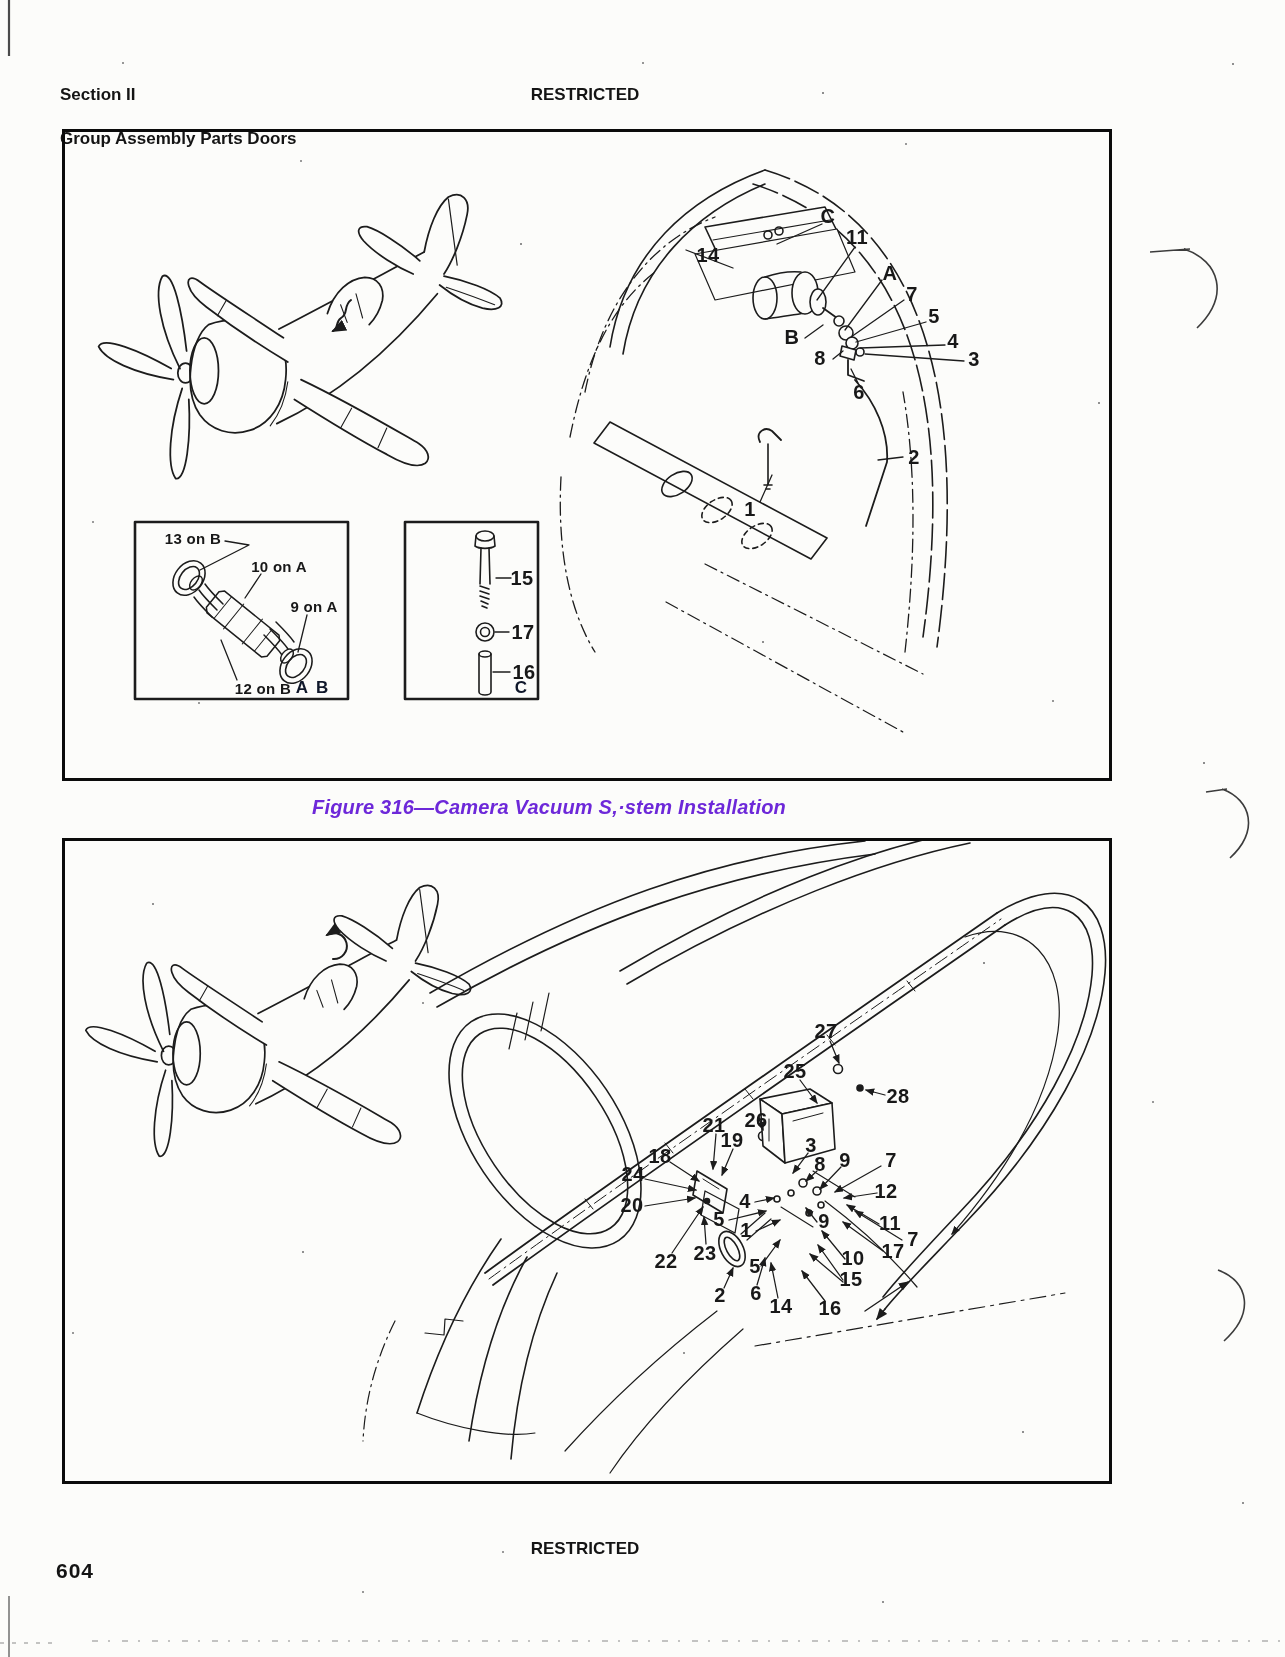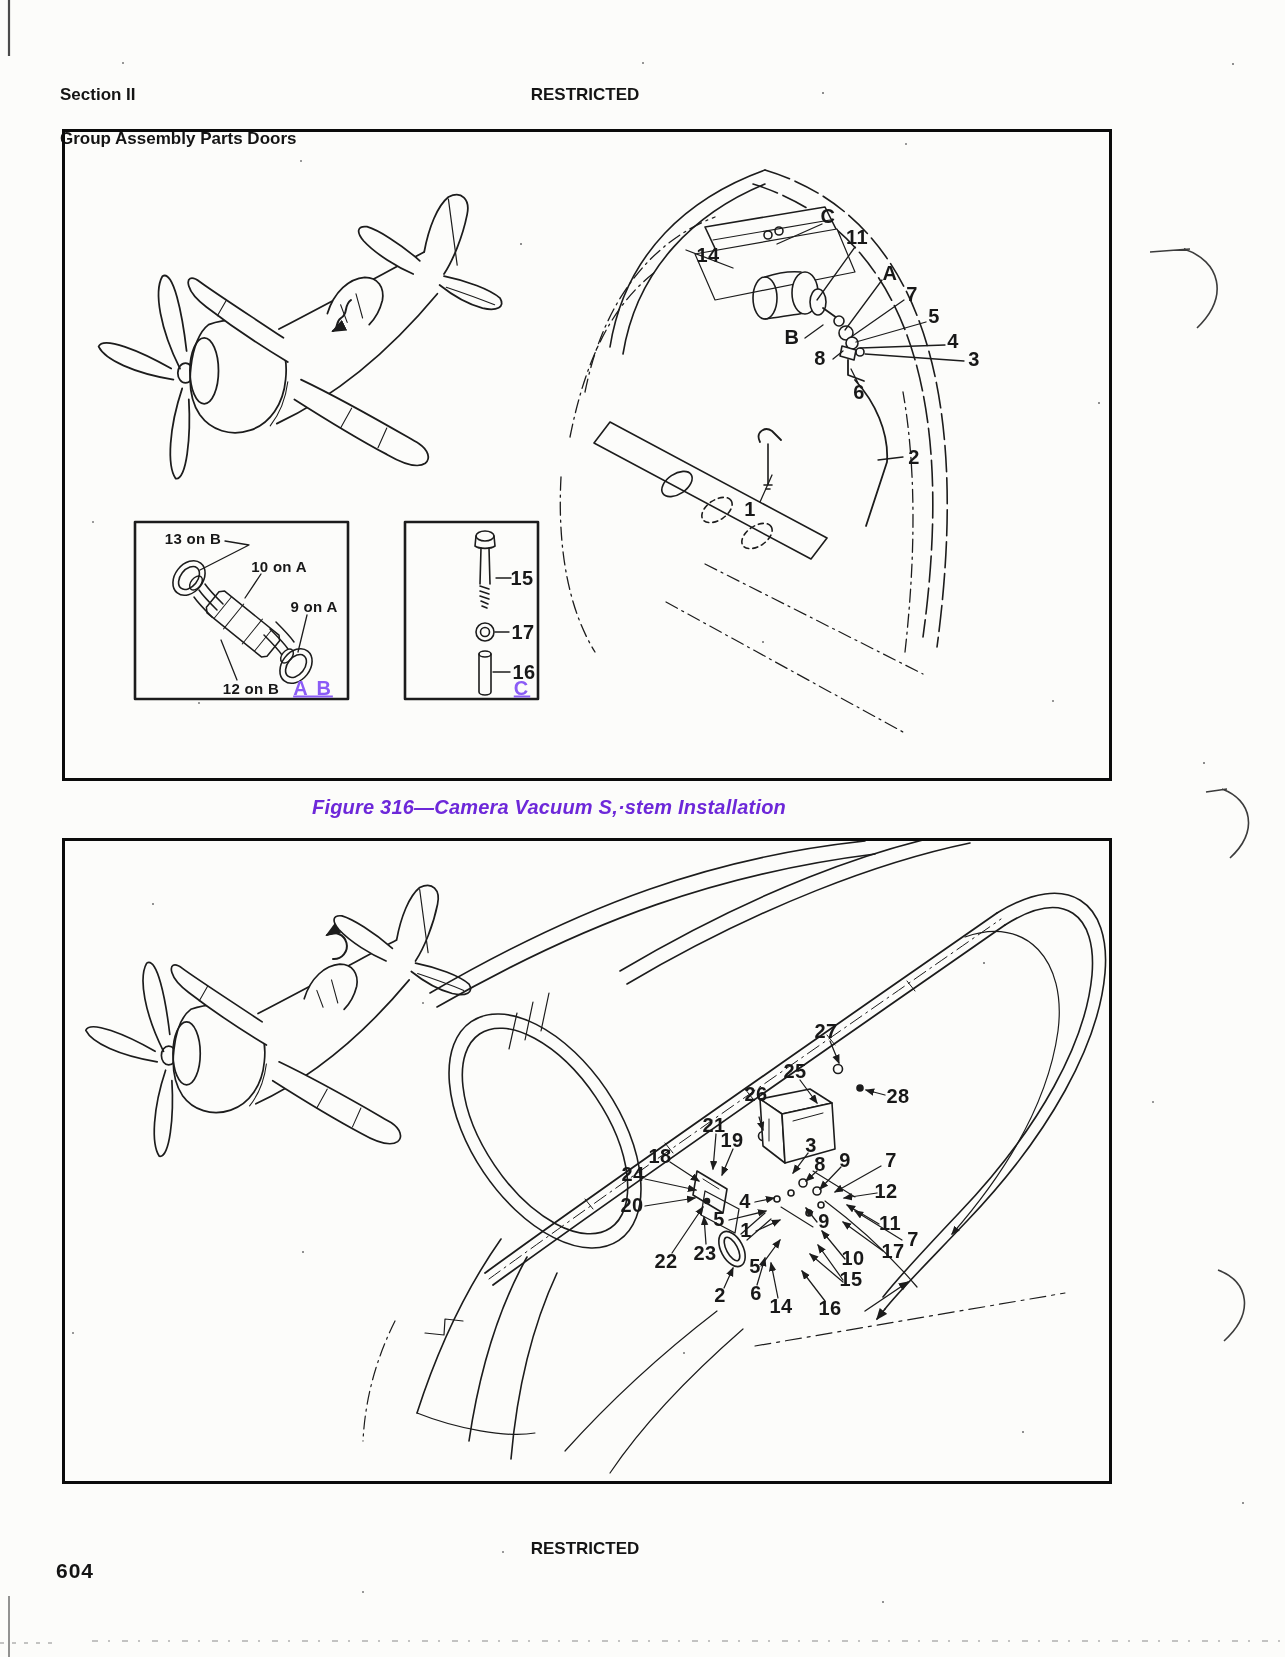--- a/index.html
+++ b/index.html
@@ -7,22 +7,22 @@
         font-family:"Liberation Sans",sans-serif;color:#141414;overflow:hidden;}
   .abs{position:absolute;}
   .hdr{font-weight:bold;font-size:17px;line-height:22px;white-space:pre-line;}
   .hdr-center{text-align:center;}
   .figbox{position:absolute;border:3px solid #0b0b0b;box-sizing:border-box;background:transparent;}
   .figbox svg{position:absolute;left:0;top:0;}
   .callout-layer{position:absolute;left:0;top:0;right:0;bottom:0;}
   .callout{position:absolute;transform:translate(-50%,-50%);font-weight:bold;font-size:20px;
            letter-spacing:.5px;white-space:nowrap;color:#181818;}
   .detail-label{font-size:15px;letter-spacing:.3px;}
-  .corner-label{position:absolute;transform:translate(-50%,-50%);font-weight:bold;font-size:20px;
-                letter-spacing:2px;color:#8b5cf6;text-decoration:underline;}
+  .corner-label{position:absolute;transform:translate(-50%,-50%);font-weight:bold;font-size:17px;
+                letter-spacing:2px;color:#0f172a;}
   .caption{position:absolute;text-align:center;font-weight:bold;font-style:italic;font-size:20px;
            color:#6d28d9;letter-spacing:.2px;}
   .footer-restricted{position:absolute;text-align:center;font-weight:bold;font-size:17px;}
   .page-number{position:absolute;font-weight:bold;font-size:21px;letter-spacing:1px;}
   .speck{position:absolute;width:2px;height:2px;background:transparent;
          box-shadow:300px 160px 0 #9a9a9a,520px 243px 0 #8f8f8f,905px 143px 0 #999,
          1098px 402px 0 #909090,198px 702px 0 #9b9b9b,762px 641px 0 #8e8e8e,
          1052px 700px 0 #979797,152px 903px 0 #929292,422px 1002px 0 #989898,
          983px 962px 0 #8d8d8d,1152px 1101px 0 #999,302px 1251px 0 #909090,
          683px 1352px 0 #969696,1022px 1431px 0 #8f8f8f,502px 1551px 0 #9a9a9a,
@@ -194,21 +194,21 @@
         <span class="callout" style="left: 727px; top: 205px;">B</span>
         <span class="callout" style="left: 755px; top: 226px;">8</span>
         <span class="callout" style="left: 794px; top: 260px;">6</span>
         <span class="callout" style="left: 849px; top: 325px;">2</span>
         <span class="callout" style="left: 685px; top: 377px;">1</span>
       </div>
     <div class="callout-layer">
         <span class="callout detail-label" style="left: 128px; top: 406px;">13 on B</span>
         <span class="callout detail-label" style="left: 214px; top: 434px;">10 on A</span>
         <span class="callout detail-label" style="left: 249px; top: 474px;">9 on A</span>
-        <span class="callout detail-label" style="left: 186px; top: 556px;">12 on B</span>
+        <span class="callout detail-label" style="left: 198px; top: 556px;">12 on B</span>
       </div>
     <div class="callout-layer">
         <span class="callout" style="left: 457px; top: 446px;">15</span>
         <span class="callout" style="left: 458px; top: 500px;">17</span>
         <span class="callout" style="left: 459px; top: 540px;">16</span>
       </div>
     <span class="corner-label" style="left:248px;top:556px;">A B</span>
     <span class="corner-label" style="left:457px;top:556px;">C</span>
   </div>
 
@@ -311,21 +311,21 @@
         <path d="M778,439 L753,404"></path>
         <path d="M778,441 L745,413"></path>
         <path d="M760,460 L737,430"></path>
       </g>
     </svg>
 
     <div class="callout-layer">
         <span class="callout" style="left: 761px; top: 190px;">27</span>
         <span class="callout" style="left: 730px; top: 230px;">25</span>
         <span class="callout" style="left: 833px; top: 255px;">28</span>
-        <span class="callout" style="left: 691px; top: 253px;">26</span>
+        <span class="callout" style="left: 691px; top: 279px;">26</span>
         <span class="callout" style="left: 649px; top: 284px;">21</span>
         <span class="callout" style="left: 667px; top: 299px;">19</span>
         <span class="callout" style="left: 595px; top: 315px;">18</span>
         <span class="callout" style="left: 568px; top: 333px;">24</span>
         <span class="callout" style="left: 567px; top: 364px;">20</span>
         <span class="callout" style="left: 601px; top: 420px;">22</span>
         <span class="callout" style="left: 640px; top: 412px;">23</span>
         <span class="callout" style="left: 746px; top: 304px;">3</span>
         <span class="callout" style="left: 755px; top: 323px;">8</span>
         <span class="callout" style="left: 780px; top: 319px;">9</span>

